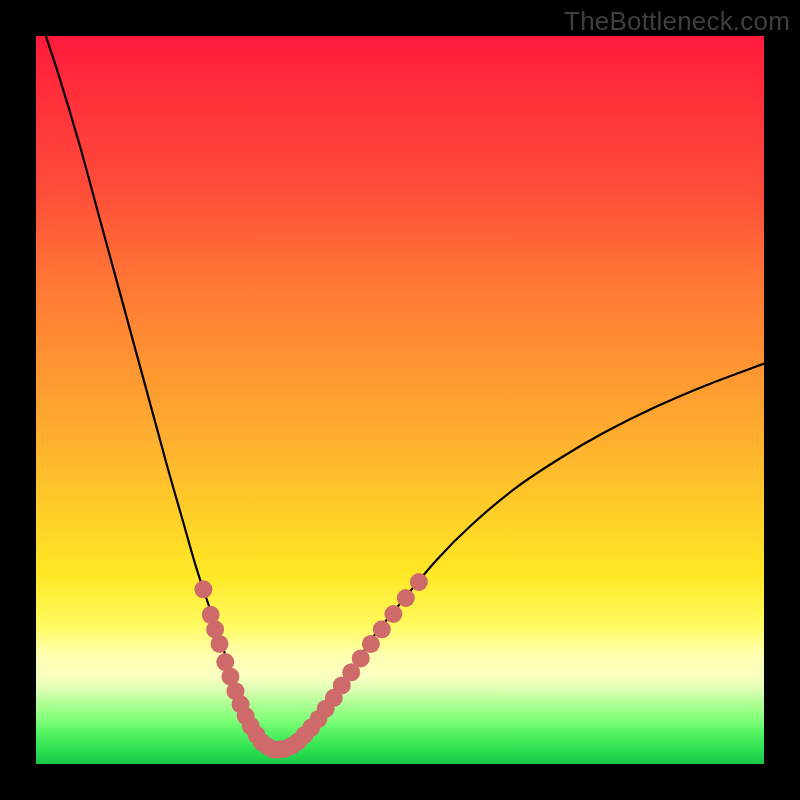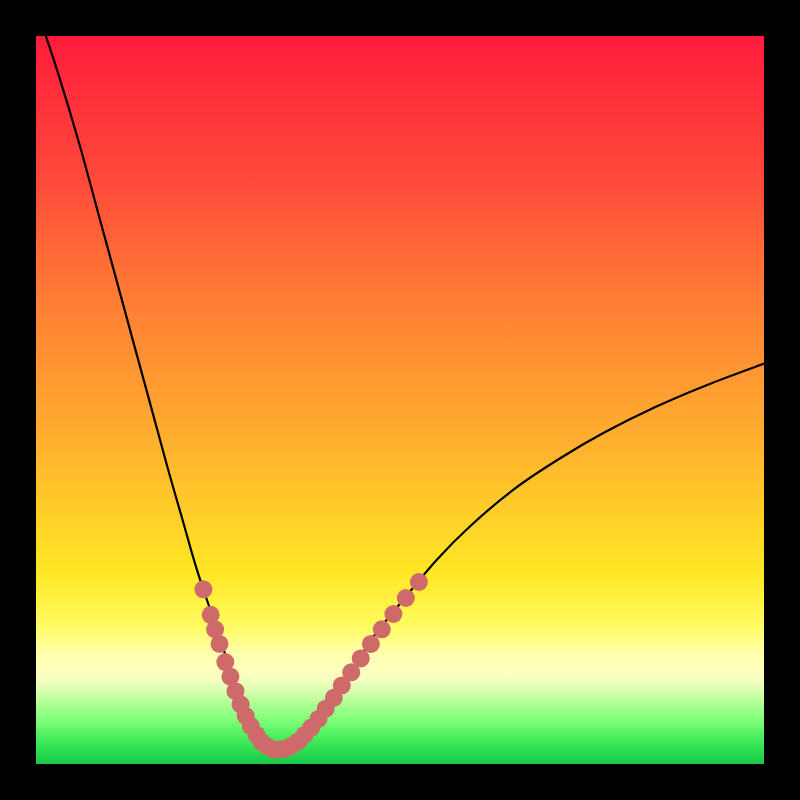--- a/index.html
+++ b/index.html
@@ -62,20 +62,21 @@
     top: 0;
     width: 728px;
     height: 728px;
     overflow: visible;
   }
 </style>
 </head>
 <body>
 
 <div class="frame">
+  <div class="watermark">TheBottleneck.com</div>
   <div class="plot">
     <svg class="curve" viewBox="0 0 728 728">
       <path id="curve-path" fill="none" stroke="#000000" stroke-width="2.2" d="M 0.0 -29.1 C 3.6 -18.2, 14.6 13.3, 21.8 36.4 C 29.1 59.5, 36.4 83.7, 43.7 109.2 C 51.0 134.7, 58.2 162.6, 65.5 189.3 C 72.8 216.0, 80.1 242.7, 87.4 269.4 C 94.6 296.1, 101.9 322.7, 109.2 349.4 C 116.5 376.1, 125.0 407.7, 131.0 429.5 C 137.1 451.4, 140.7 463.5, 145.6 480.5 C 150.5 497.5, 155.3 515.7, 160.2 531.4 C 165.0 547.2, 169.9 560.6, 174.7 575.1 C 179.6 589.7, 185.6 607.9, 189.3 618.8 C 192.9 629.7, 194.1 633.4, 196.6 640.6 C 199.0 647.9, 201.4 656.4, 203.8 662.5 C 206.3 668.5, 208.7 672.2, 211.1 677.0 C 213.5 681.9, 216.0 687.4, 218.4 691.6 C 220.8 695.8, 223.3 699.5, 225.7 702.5 C 228.1 705.6, 230.5 708.0, 233.0 709.8 C 235.4 711.6, 237.8 712.8, 240.2 713.4 C 242.7 714.0, 245.1 713.8, 247.5 713.4 C 249.9 713.1, 252.4 712.5, 254.8 711.3 C 257.2 710.0, 258.4 709.4, 262.1 706.2 C 265.7 702.9, 271.8 697.7, 276.6 691.6 C 281.5 685.5, 285.1 678.3, 291.2 669.8 C 297.3 661.3, 305.8 651.6, 313.0 640.6 C 320.3 629.7, 326.4 616.4, 334.9 604.2 C 343.4 592.1, 353.1 581.2, 364.0 567.8 C 374.9 554.5, 388.3 537.5, 400.4 524.2 C 412.5 510.8, 423.5 499.9, 436.8 487.8 C 450.1 475.6, 465.9 462.3, 480.5 451.4 C 495.0 440.4, 509.6 431.3, 524.2 422.2 C 538.7 413.1, 552.1 405.3, 567.8 396.8 C 583.6 388.3, 601.8 379.2, 618.8 371.3 C 635.8 363.4, 651.6 356.7, 669.8 349.4 C 688.0 342.2, 718.3 331.2, 728.0 327.6"></path>
       <g id="markers">
           <circle cx="167.4" cy="553.3" r="9" fill="#cf6a6b" stroke="#cf6a6b" stroke-width="0"></circle>
           <circle cx="174.7" cy="578.8" r="9" fill="#cf6a6b" stroke="#cf6a6b" stroke-width="0"></circle>
           <circle cx="179.1" cy="593.3" r="9" fill="#cf6a6b" stroke="#cf6a6b" stroke-width="0"></circle>
           <circle cx="183.5" cy="607.9" r="9" fill="#cf6a6b" stroke="#cf6a6b" stroke-width="0"></circle>
           <circle cx="189.3" cy="626.1" r="9" fill="#cf6a6b" stroke="#cf6a6b" stroke-width="0"></circle>
           <circle cx="194.4" cy="640.6" r="9" fill="#cf6a6b" stroke="#cf6a6b" stroke-width="0"></circle>

